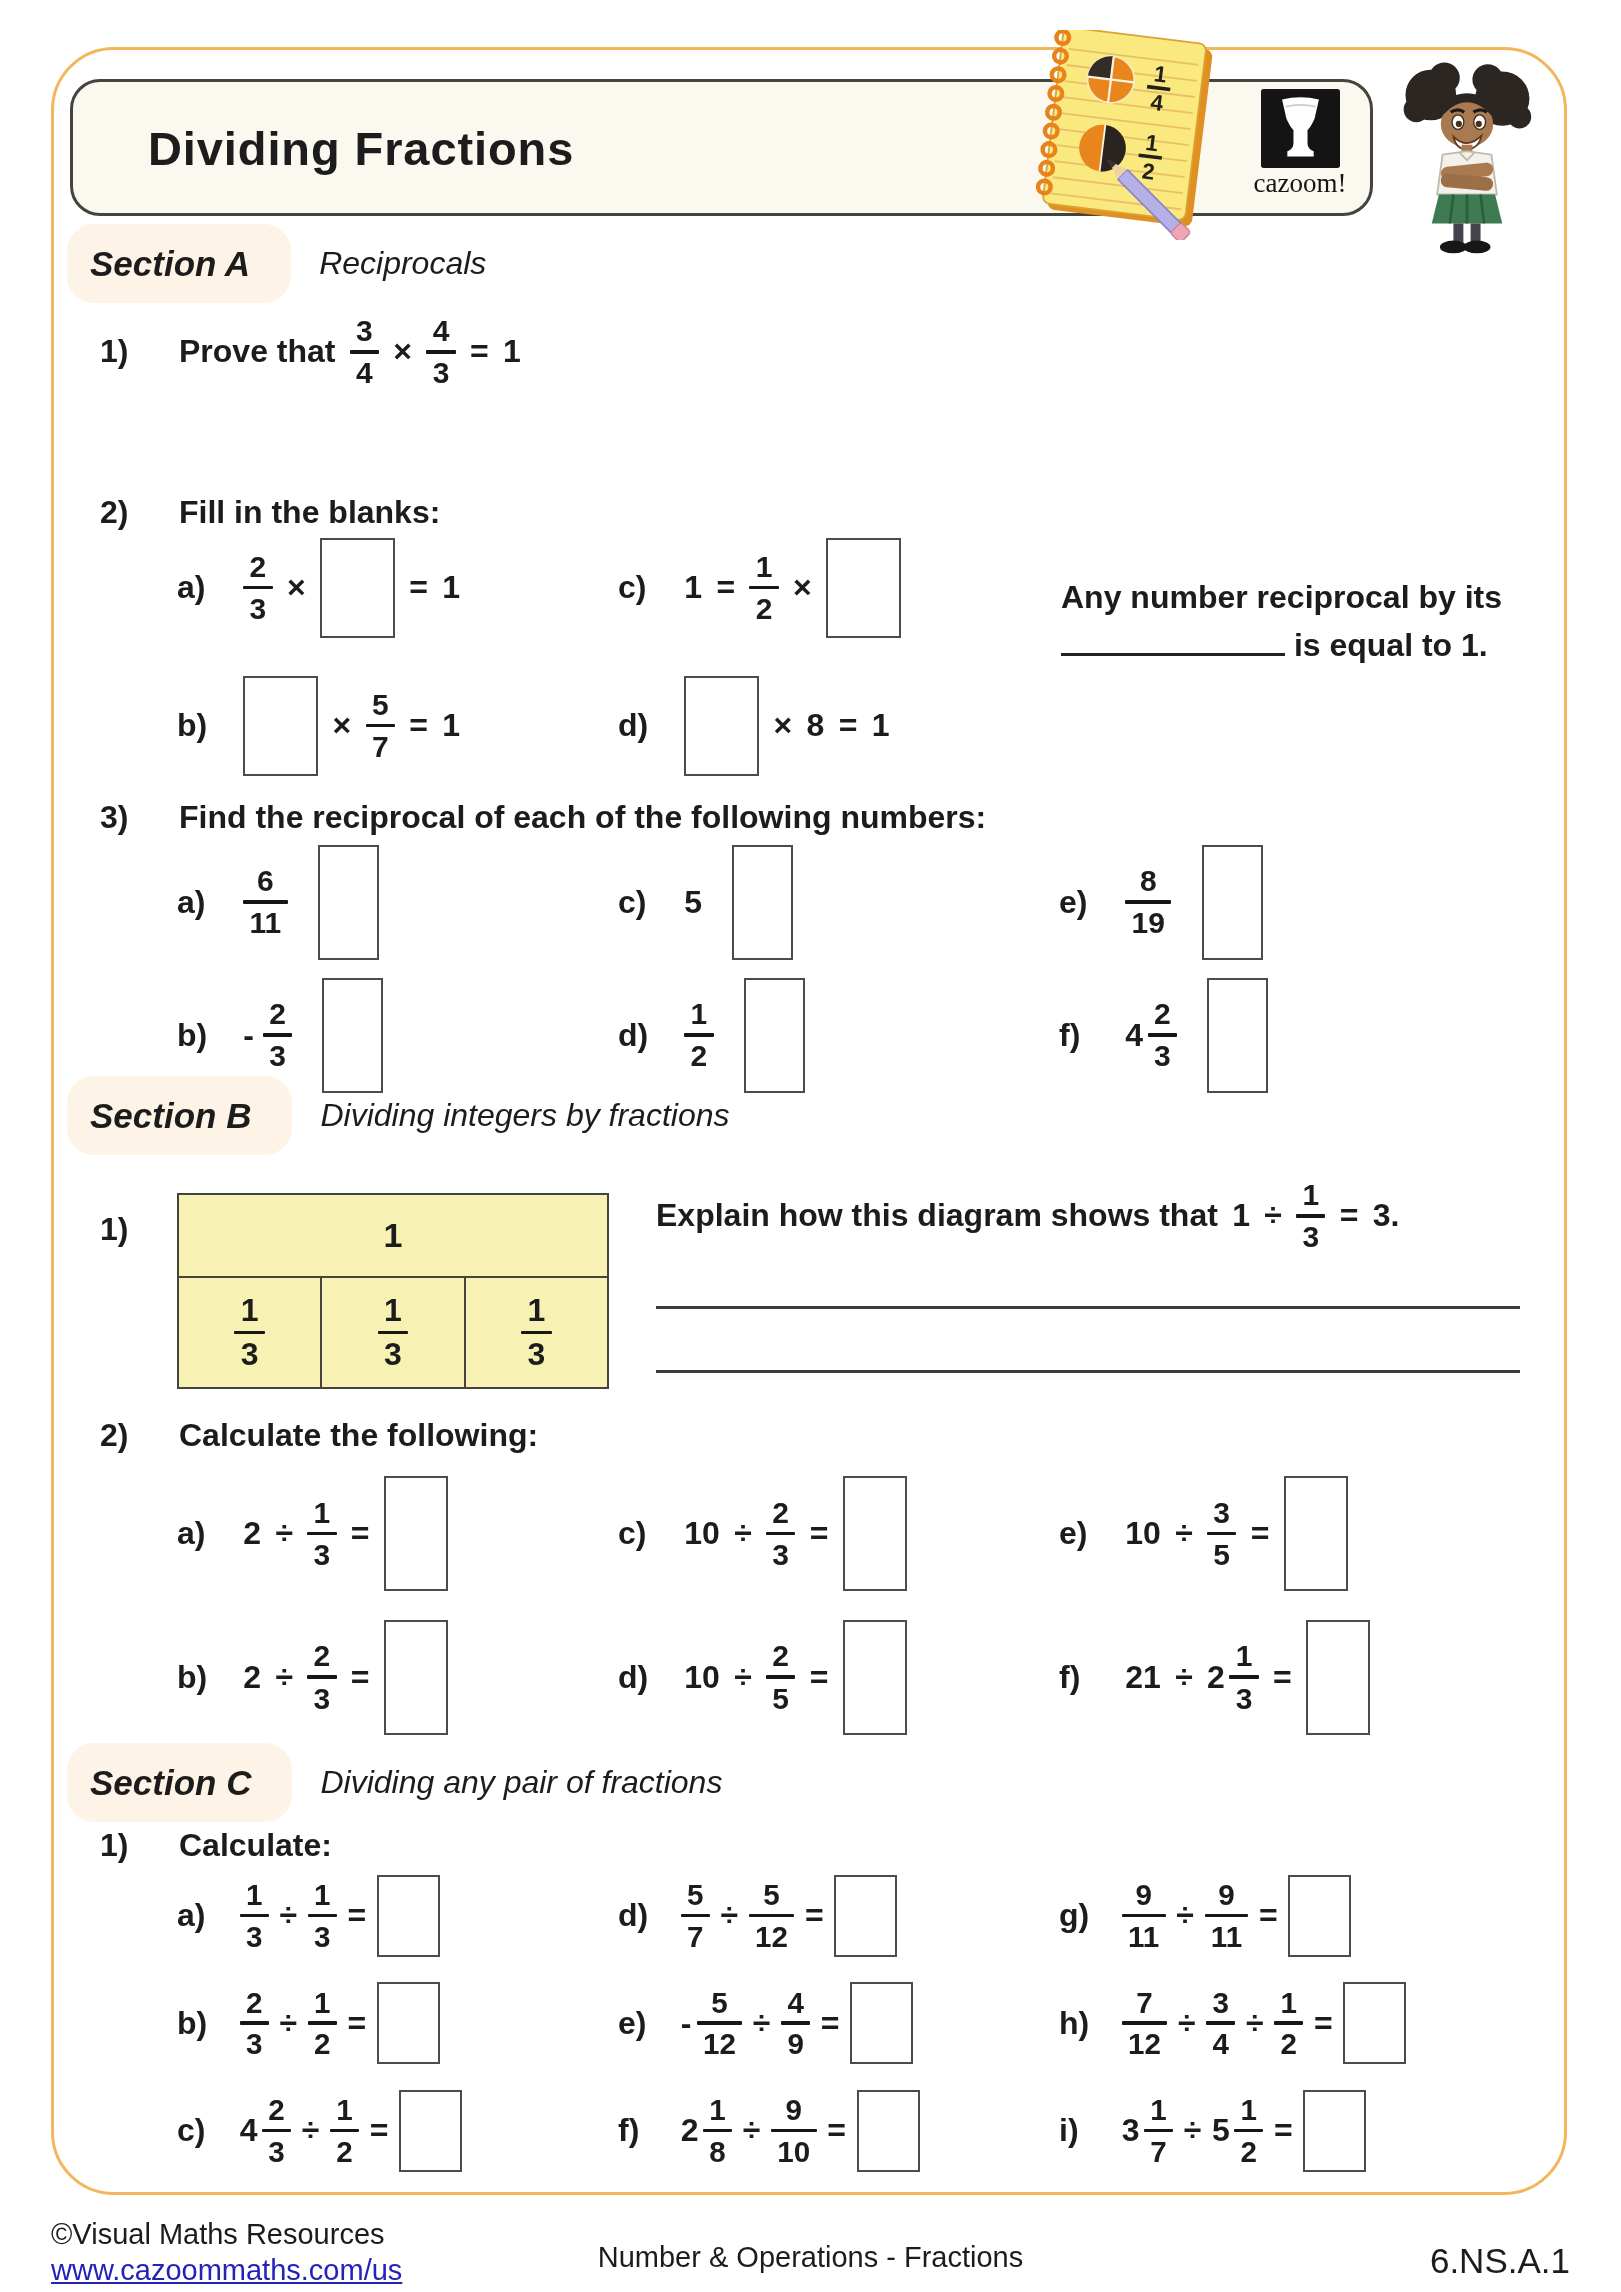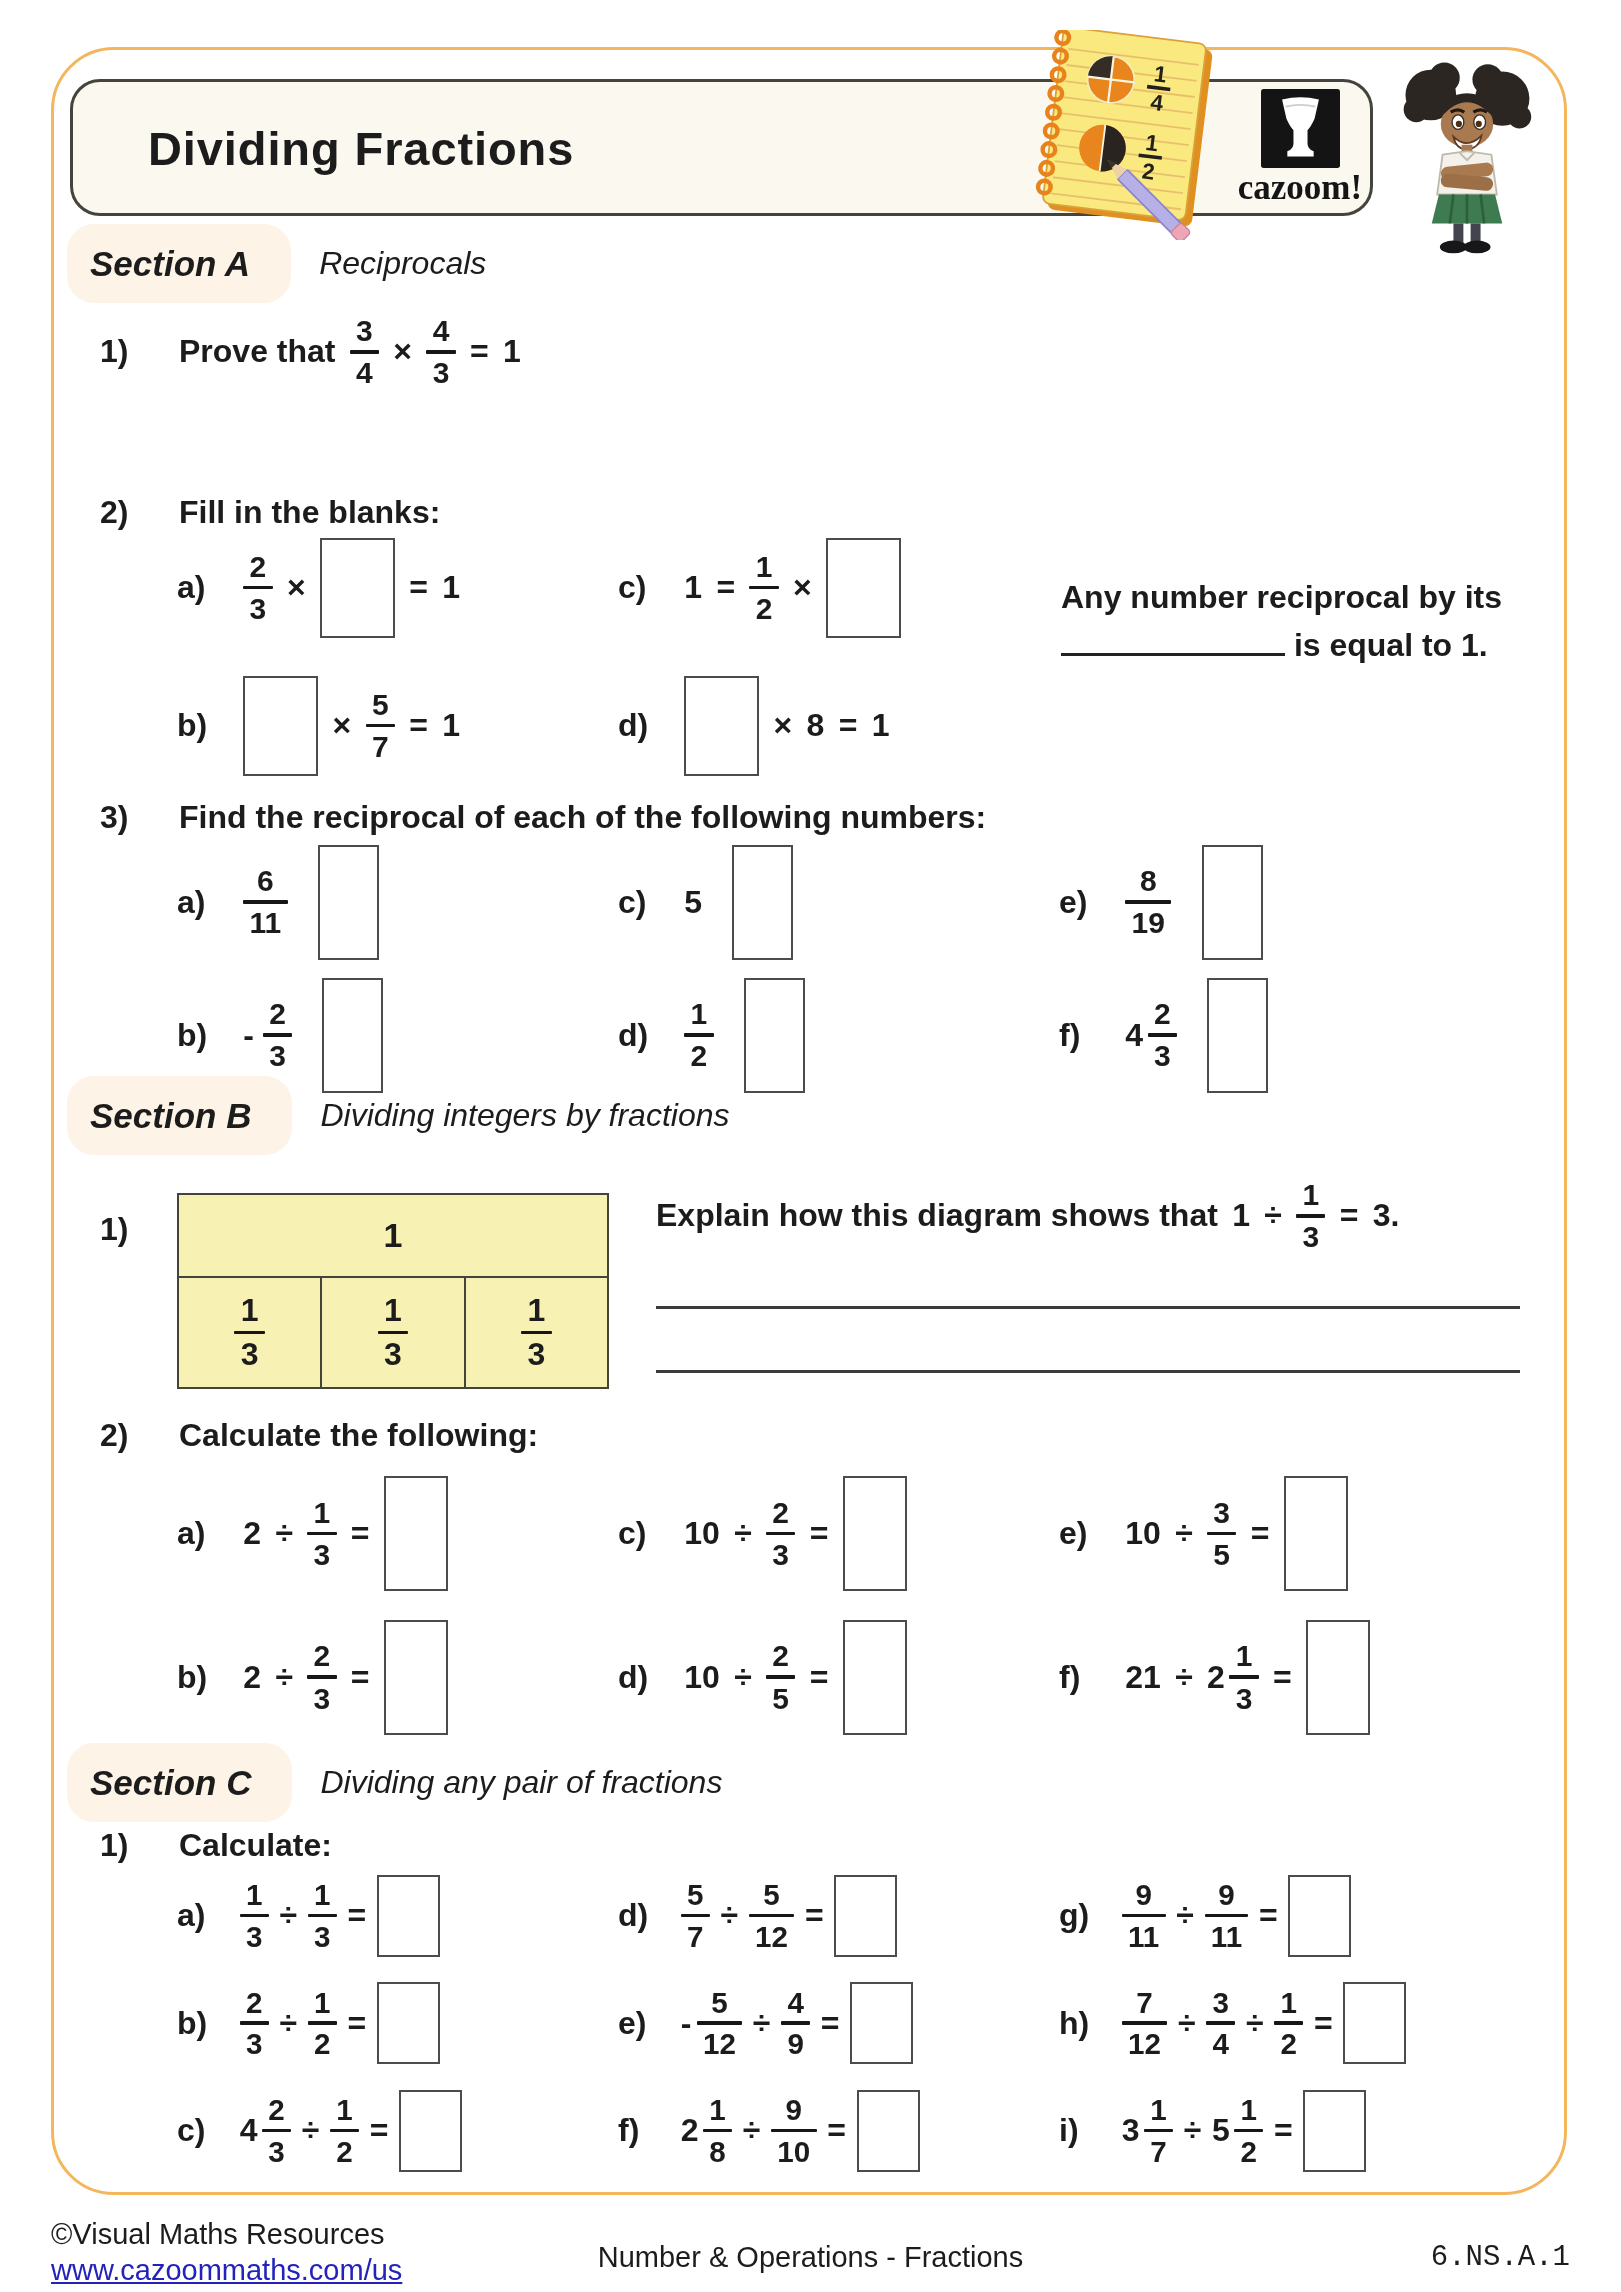--- a/index.html
+++ b/index.html
@@ -11,21 +11,21 @@
         font-family:"Liberation Sans",sans-serif;color:var(--ink);}
   .frame{position:absolute;left:51px;top:47px;width:1510px;height:2142px;
          border:3.6px solid var(--frame);border-radius:63px;}
   
   .title-box{position:absolute;left:70px;top:79px;width:1297px;height:131px;
              background:var(--titlebg);border:3.6px solid #45443c;border-radius:30px;z-index:2;}
   .title{position:absolute;left:75px;top:50%;transform:translateY(-50%);
          font-size:47px;font-weight:bold;letter-spacing:0.9px;}
   .logo{position:absolute;left:1157px;top:7.2px;width:140px;display:flex;flex-direction:column;align-items:center;}
   .logo svg{width:79px;height:79px;}
-  .logo .lt{font-family:"Liberation Serif",serif;font-weight:bold;font-size:35px;margin-top:0px;color:#151515;}
+  .logo .lt{font-family:"Liberation Serif",serif;font-weight:normal;font-size:27px;margin-top:0px;color:#151515;}
   .notebook{position:absolute;left:1019px;top:30px;width:219px;height:210px;z-index:3;}
   .girl{position:absolute;left:1390px;top:57px;width:154px;height:199px;z-index:3;}
   
   .sec-head{position:absolute;left:67px;display:flex;align-items:center;font-family:Liberation Sans, sans-serif;z-index:1;}
   .chip{background:var(--chip);border-radius:27px;padding:19.7px 41px 19.7px 23px;
         font-size:35px;font-weight:bold;font-style:italic;}
   .subt{font-size:32px;font-style:italic;margin-left:28px;}
   .secA{top:224px;}.secB{top:1076px;}.secC{top:1743px;}
   
   .q-head{position:absolute;display:flex;align-items:center;font-size:32px;font-weight:bold;}
@@ -73,21 +73,21 @@
   
   #qc1-head{left:100px;top:1827px;}
   #qc1-grid{position:absolute;left:177px;top:1868px;display:grid;grid-template-columns:441px 441px 441px;row-gap:12.5px;}
   #qc1-grid .prob{min-height:95px;gap:10.7px;}
   #qc1-grid .ab{width:63px;height:82px;}
   #qc1-grid .fr{font-size:29.6px;}
   
   .footer-left{position:absolute;left:51px;top:2216px;font-size:29px;line-height:1.25;}
   .footer-left a{color:var(--link);text-decoration:underline;cursor:pointer;}
   .footer-center{position:absolute;left:448px;width:725px;top:2241px;text-align:center;font-size:29px;}
-  .footer-right{position:absolute;right:52px;top:2241px;font-size:29px;font-family:Liberation Mono, monospace;}
+  .footer-right{position:absolute;right:52px;top:2241px;font-size:35px;}
 </style>
 </head>
 <body>
 
 <div class="page">
   <div class="frame"></div>
 
   <div class="title-box">
     <div class="title">Dividing Fractions</div>
     <div class="logo">

